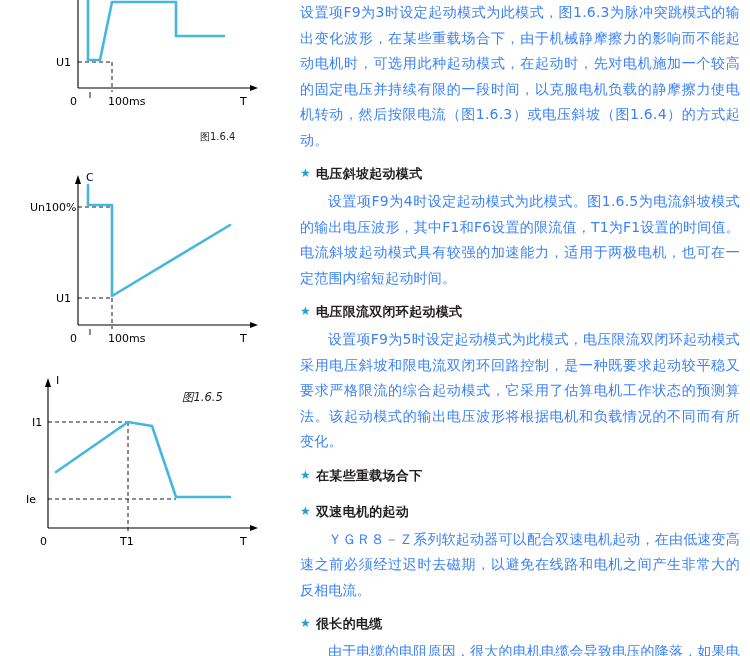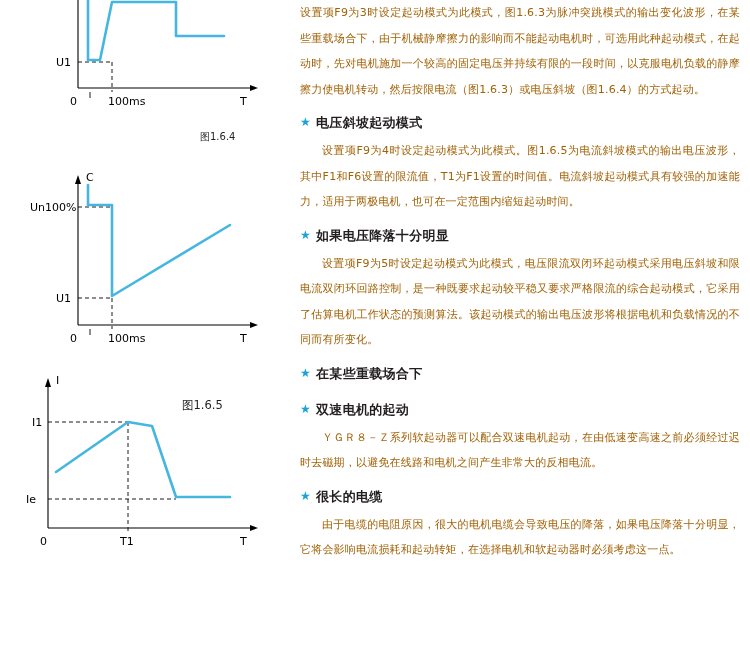--- a/index.html
+++ b/index.html
@@ -39,25 +39,25 @@
   }
 
   
   .text-col {
     position: absolute;
     left: 300px;
     top: 0;
     width: 440px;
   }
   .para {
-    font-size: 11px;
+    font-size: 14px;
     line-height: 25.5px;
     text-align: justify;
     text-justify: inter-ideograph;
-    color: #a16207;
+    color: #3b82f6;
     margin: 0 0 2px 0;
     letter-spacing: 0.2px;
   }
   .para.indent {
     text-indent: 2em;
   }
   .heading {
     font-size: 13px;
     font-weight: bold;
     line-height: 30px;
@@ -148,37 +148,37 @@
         <path d="M56,104 L128,54 L152,58 L176,129 L230,129" fill="none" stroke="#45b6e0" stroke-width="2.6" stroke-linejoin="round" stroke-linecap="round"></path>
 
         <text x="56" y="16" font-family="DejaVu Sans, sans-serif" font-size="11" fill="#000">I</text>
         <text x="32" y="58" font-family="DejaVu Sans, sans-serif" font-size="11" fill="#000">I1</text>
         <text x="26" y="135" font-family="DejaVu Sans, sans-serif" font-size="11" fill="#000">Ie</text>
         <text x="40" y="177" font-family="DejaVu Sans, sans-serif" font-size="11" fill="#000">0</text>
         <text x="120" y="177" font-family="DejaVu Sans, sans-serif" font-size="11" fill="#000">T1</text>
         <text x="240" y="177" font-family="DejaVu Sans, sans-serif" font-size="11" fill="#000">T</text>
       </svg>
     </div>
-    <div style="position:absolute; left:182px; top:398px; font-size:11.5px; color:#231f20;">图1.6.5</div>
+    <div style="position:absolute; left:182px; top:390px; font-size:11.5px; color:#231f20;font-style:italic;">图1.6.5</div>
 
   </div>
 
   <div class="text-col">
 
     <p class="para">设置项F9为3时设定起动模式为此模式，图1.6.3为脉冲突跳模式的输出变化波形，在某些重载场合下，由于机械静摩擦力的影响而不能起动电机时，可选用此种起动模式，在起动时，先对电机施加一个较高的固定电压并持续有限的一段时间，以克服电机负载的静摩擦力使电机转动，然后按限电流（图1.6.3）或电压斜坡（图1.6.4）的方式起动。</p>
 
     <div class="heading">
       <span class="star">★</span>
       <span class="htext">电压斜坡起动模式</span>
     </div>
     <p class="para indent">设置项F9为4时设定起动模式为此模式。图1.6.5为电流斜坡模式的输出电压波形，其中F1和F6设置的限流值，T1为F1设置的时间值。电流斜坡起动模式具有较强的加速能力，适用于两极电机，也可在一定范围内缩短起动时间。</p>
 
     <div class="heading">
       <span class="star">★</span>
-      <span class="htext">如果电压降落十分明显</span>
+      <span class="htext">电压限流双闭环起动模式</span>
     </div>
     <p class="para indent">设置项F9为5时设定起动模式为此模式，电压限流双闭环起动模式采用电压斜坡和限电流双闭环回路控制，是一种既要求起动较平稳又要求严格限流的综合起动模式，它采用了估算电机工作状态的预测算法。该起动模式的输出电压波形将根据电机和负载情况的不同而有所变化。</p>
 
     <div class="heading">
       <span class="star">★</span>
       <span class="htext">在某些重载场合下</span>
     </div>
 
     <div class="heading">
       <span class="star">★</span>

